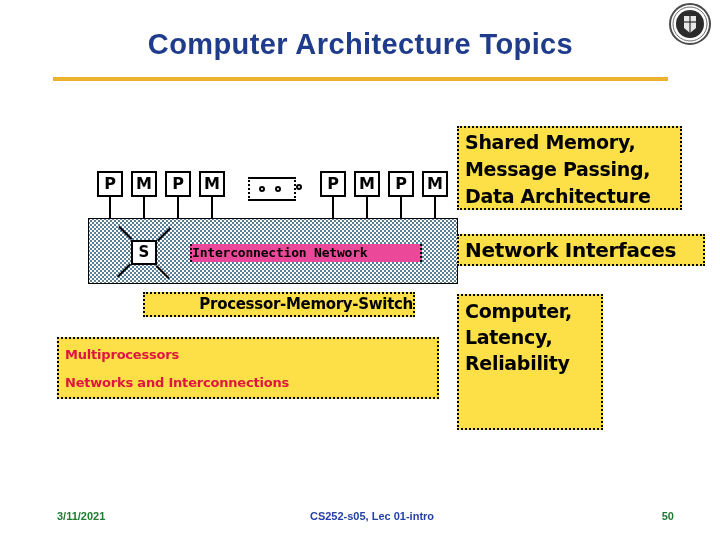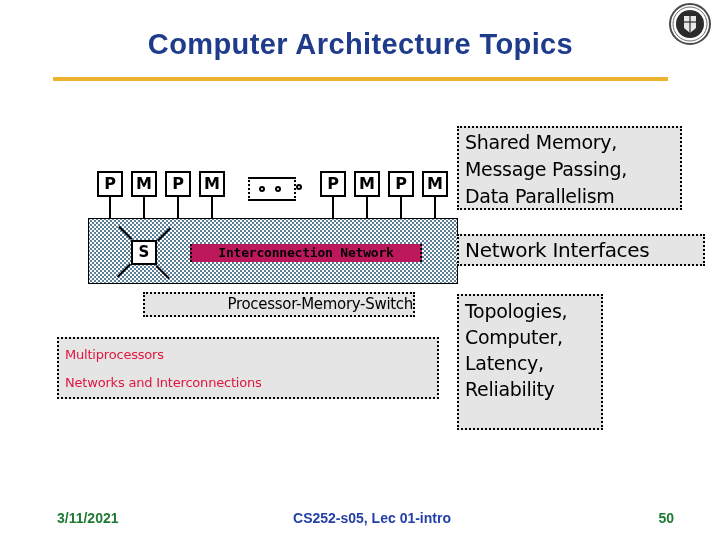--- a/index.html
+++ b/index.html
@@ -132,43 +132,43 @@
     height: 0;
     border-top: 2px solid #000;
     transform-origin: 0 0;
   }
   #icn-label {
     position: absolute;
     left: 190px;
     top: 244px;
     width: 232px;
     height: 18px;
-    background: #be185d;
+    background: #ec4899;
     border-left: 2px dotted #000;
     border-right: 2px dotted #000;
     box-sizing: border-box;
     font-family: "DejaVu Sans Mono", monospace;
     font-size: 13px;
     font-weight: bold;
     color: #000;
-    text-align: center;
     line-height: 18px;
     letter-spacing: -0.2px;
     white-space: nowrap;
   }
 
   
   .cap-box {
     position: absolute;
-    background: #e5e5e5;
+    background: #fde047;
     border: 2px dotted #000000;
     box-sizing: border-box;
     font-family: "DejaVu Sans", sans-serif;
     color: #000000;
     overflow: hidden;
+    font-weight: bold;
   }
   .cap-box .line { white-space: nowrap; }
 
   #pms-box {
     left: 143px;
     top: 292px;
     width: 272px;
     height: 25px;
     font-size: 15px;
     line-height: 21px;
@@ -218,21 +218,21 @@
     font-size: 19px;
     line-height: 26px;
     padding: 2px 6px;
     letter-spacing: -0.3px;
   }
 
   
   .footer-text {
     position: absolute;
     font-family: "Liberation Sans", sans-serif;
-    font-size: 14px;
+    font-size: 11px;
     font-weight: bold;
   }
   #footer-date { left: 57px;  top: 510px; color: #1f7a32; }
   #footer-center {
     left: 12px; top: 510px; width: 720px;
     text-align: center; color: #2440a8;
   }
   #footer-page { right: 46px; top: 510px; color: #1f7a32; }
 </style>
 </head>
@@ -301,29 +301,28 @@
   </div>
 
   <div class="cap-box" id="multiproc-box">
     <div class="line">Multiprocessors</div>
     <div class="line">Networks and Interconnections</div>
   </div>
 
   <div class="cap-box" id="shared-mem-box">
     <div class="line">Shared Memory,</div>
     <div class="line">Message Passing,</div>
-    <div class="line">Data Parallelism</div>
+    <div class="line">Data Architecture</div>
   </div>
 
   <div class="cap-box" id="netif-box">
     <div class="line">Network Interfaces</div>
   </div>
 
   <div class="cap-box" id="topo-box">
-    <div class="line">Topologies,</div>
     <div class="line">Computer,</div>
     <div class="line">Latency,</div>
     <div class="line">Reliability</div>
   </div>
 
   <div class="footer-text" id="footer-date">3/11/2021</div>
   <div class="footer-text" id="footer-center">CS252-s05, Lec 01-intro</div>
   <div class="footer-text" id="footer-page">50</div>
 
 </div>

